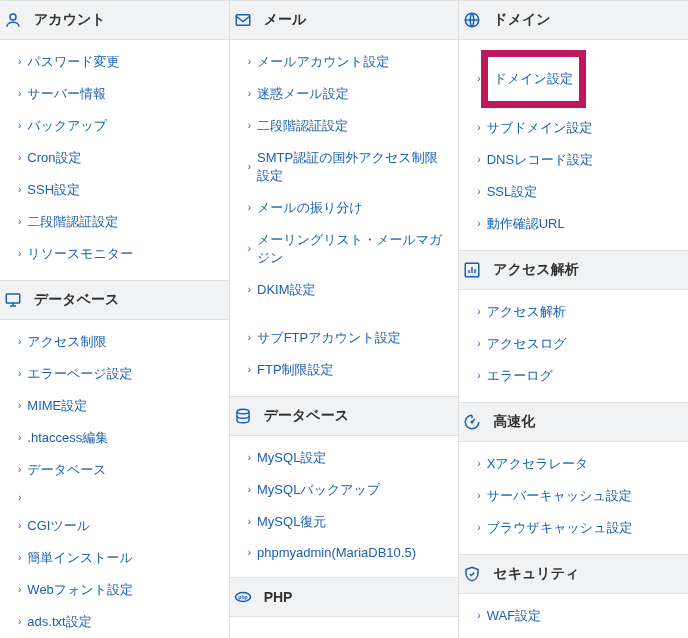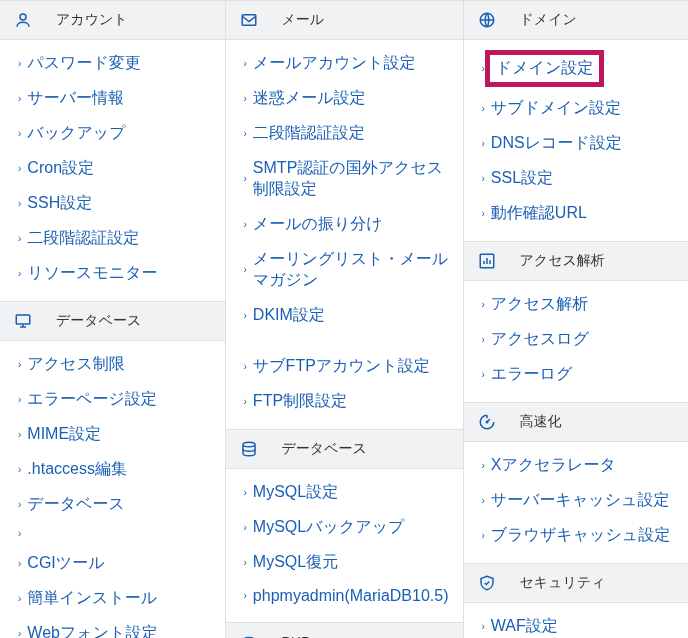--- a/index.html
+++ b/index.html
@@ -8,53 +8,53 @@
   font-size: 13px;
   color: #333;
   background: #fff;
   width: 688px;
 }
 .container { display: flex; }
 .col { flex: 1; border-right: 1px solid #e0e0e0; }
 .col:last-child { border-right: none; }
 .section-header {
   background: #f1f2f3;
-  padding: 10px 14px;
+  padding: 10px 4px;
   border-bottom: 1px solid #e0e0e0;
   border-top: 1px solid #e0e0e0;
   display: flex;
   align-items: center;
-  gap: 24px;
-  font-weight: normal;
+  gap: 12px;
+  font-weight: bold;
   font-size: 14px;
   color: #333;
 }
 .section-icon { width: 18px; height: 18px; display: inline-flex; align-items: center; justify-content: center; color: #1a5fb4; }
 .section-icon svg { width: 18px; height: 18px; stroke: #1a5fb4; fill: none; stroke-width: 2; }
 ul.items { list-style: none; padding: 6px 0 10px 0; }
 ul.items li {
   padding: 7px 14px 7px 18px;
   display: flex;
   align-items: center;
   gap: 6px;
 }
 ul.items li .chev {
   color: #1a5fb4;
   font-size: 10px;
   line-height: 1;
 }
 ul.items li a {
   color: #1a5fb4;
   text-decoration: none;
-  font-size: 16px;
+  font-size: 13px;
   cursor: pointer;
 }
 ul.items li a.hl {
-  border: 5px solid #be185d;
-  padding: 3px 6px;
+  border: 7px solid #be185d;
+  padding: 13px 6px;
   margin: -3px -6px;
   display: inline-block;
 }
 </style>
 </head>
 <body>
 
 <div class="container" id="root">
     <div class="col">
       <div class="section-header">

